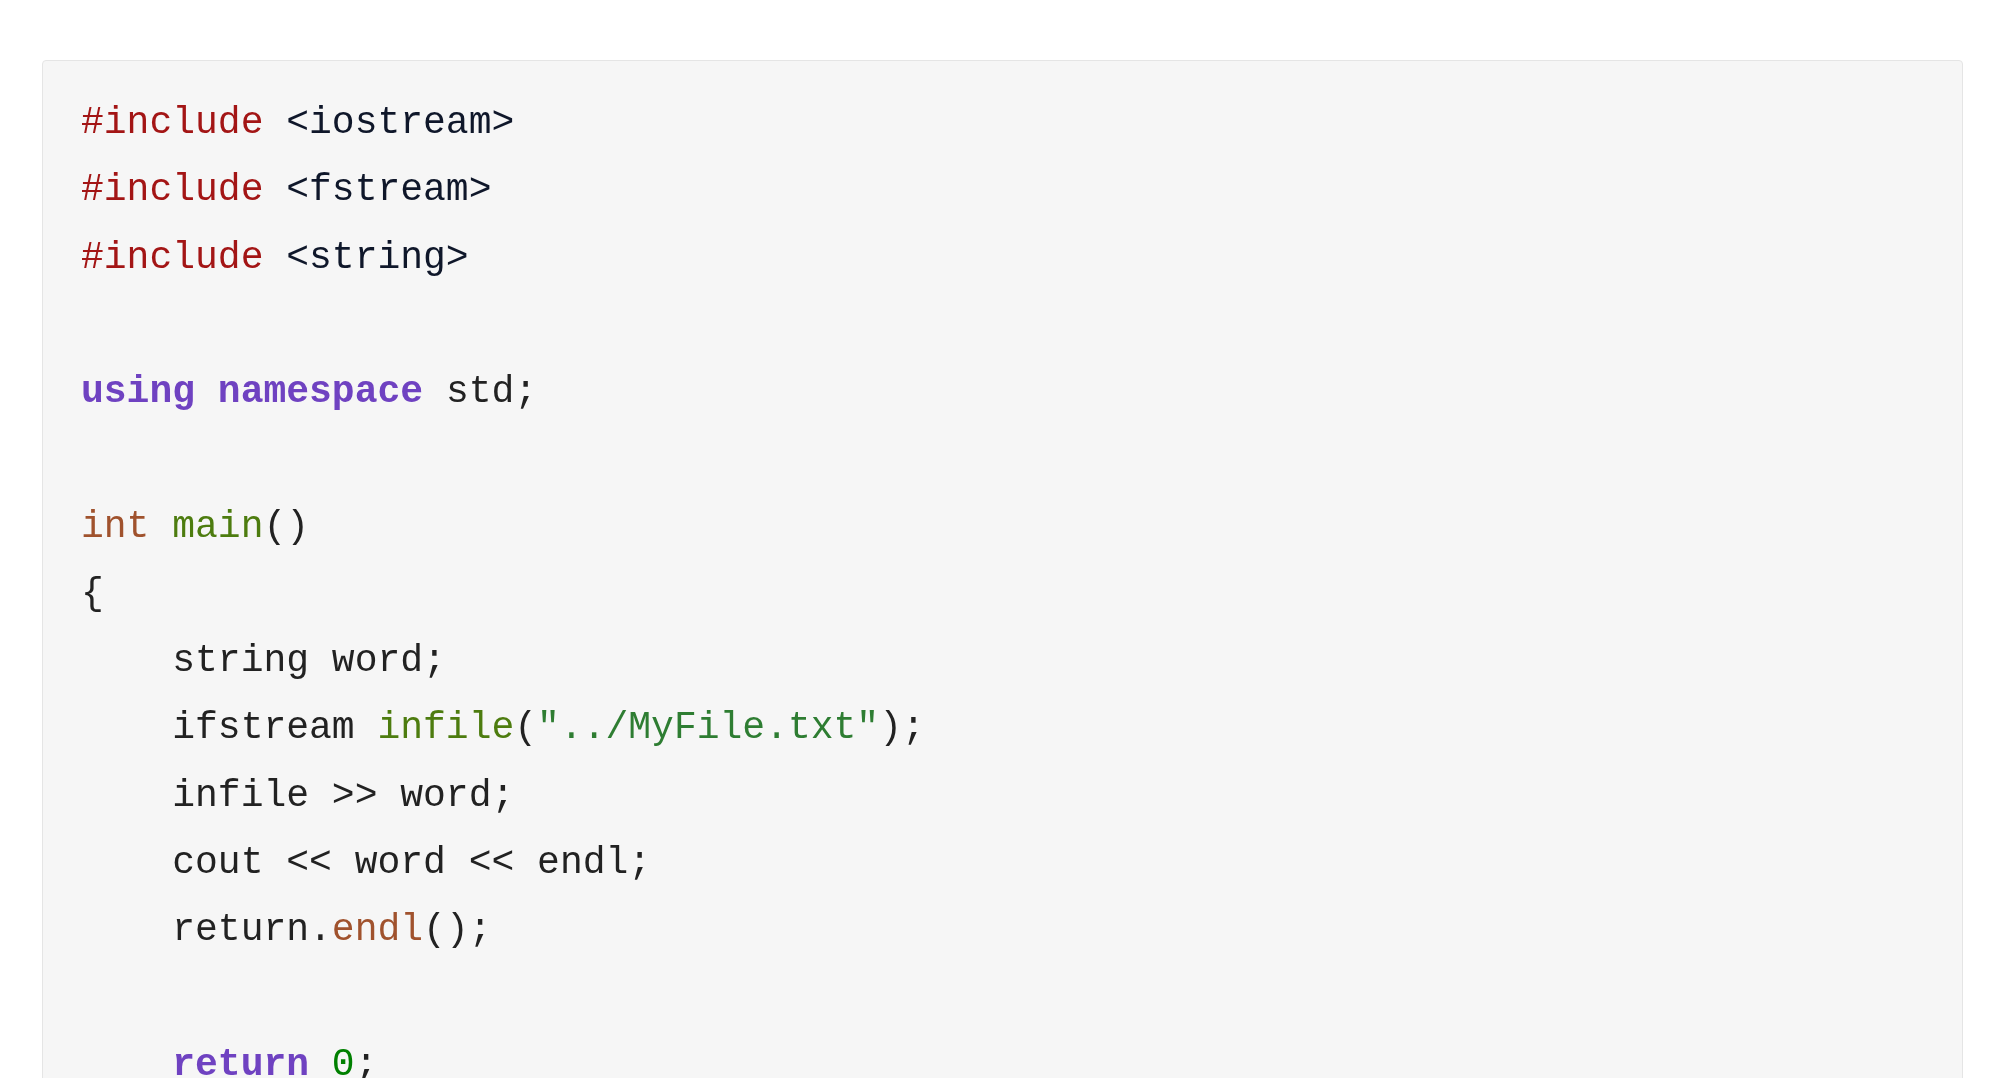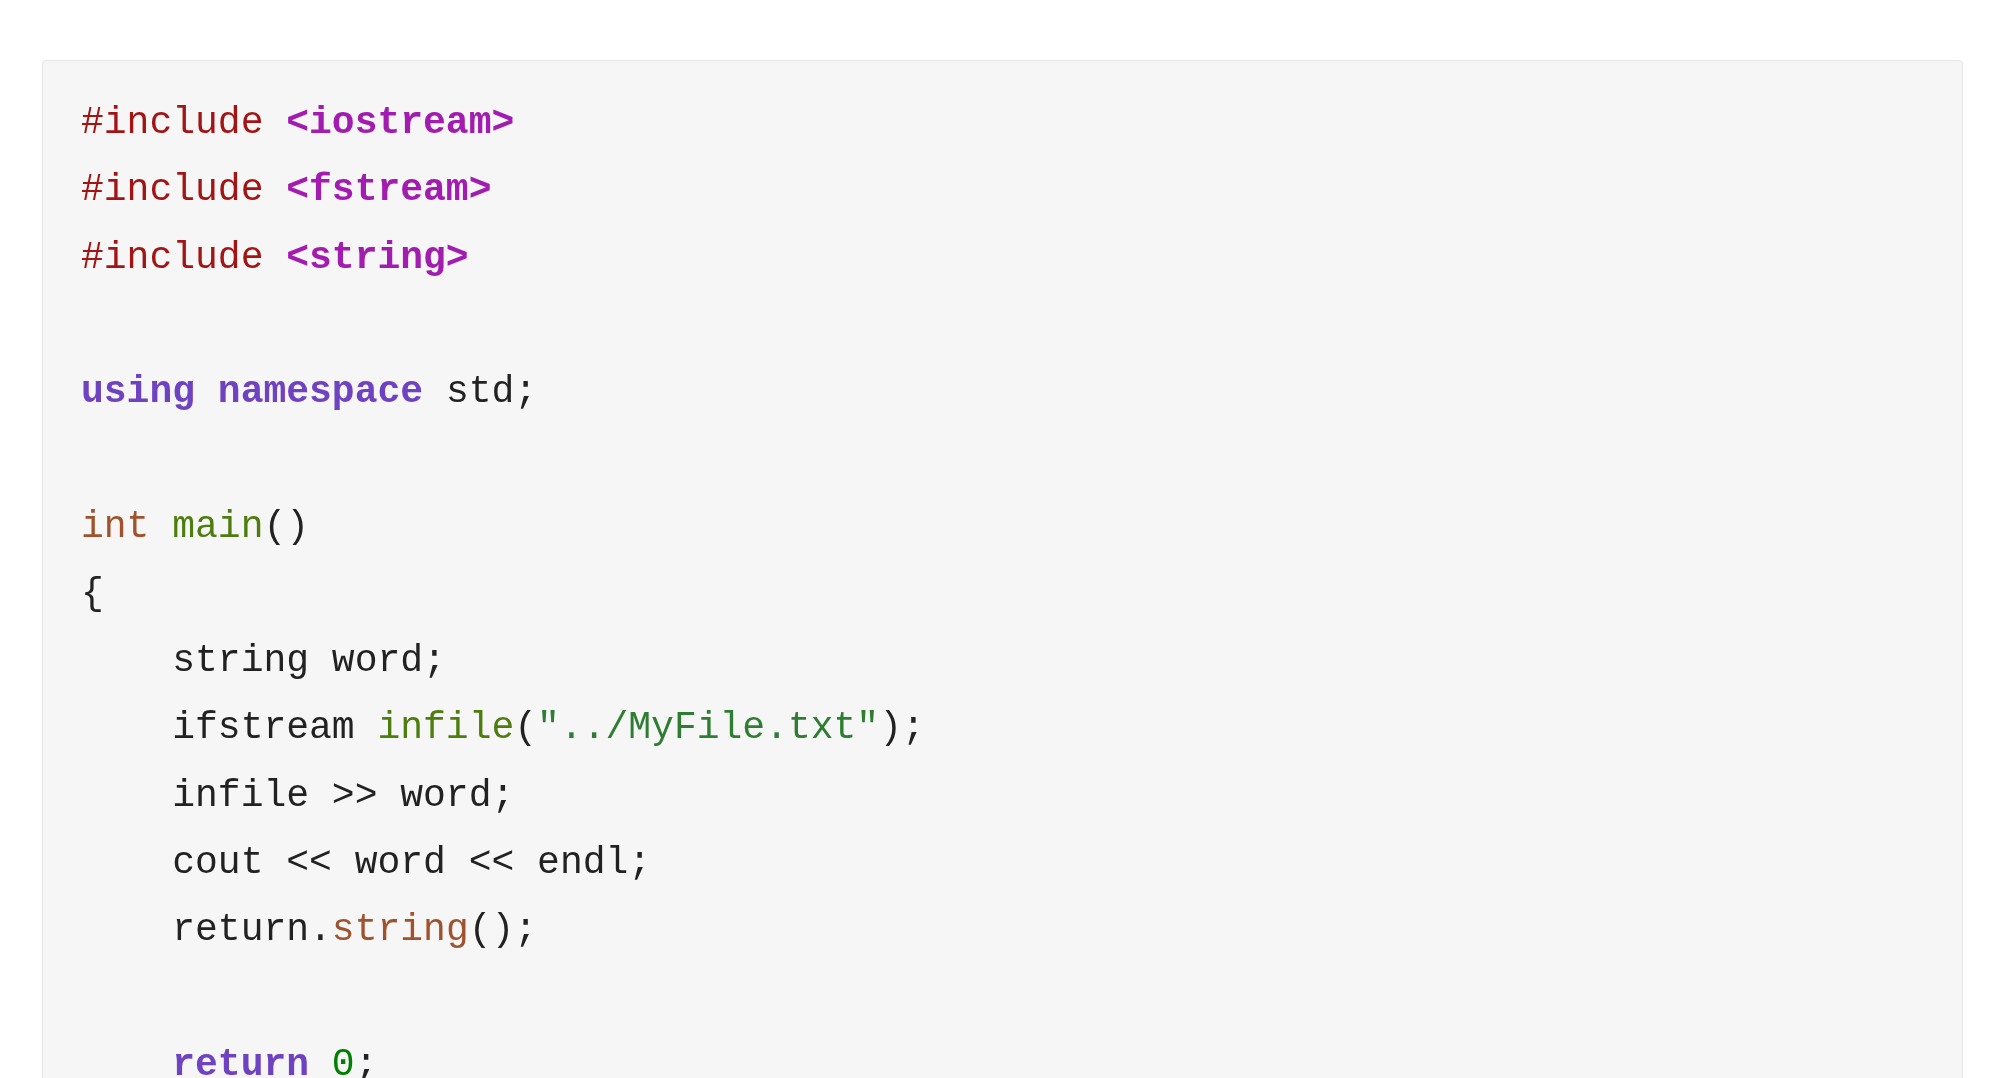--- a/index.html
+++ b/index.html
@@ -17,21 +17,21 @@
     border-radius: 4px;
     padding: 28px 38px 60px 38px;
     font-family: Consolas, "Courier New", monospace;
     font-size: 38px;
     line-height: 1.77;
     color: #222;
     white-space: pre;
     overflow: hidden;
   }
   .tok-directive   { color: #a31515; font-family: Liberation Mono, monospace; }
-  .tok-include-str { color: #a21caf; font-weight: bold; }
+  .tok-include-str { color: #0f172a; }
   .tok-keyword     { color: #6f42c1; font-weight: bold; }
   .tok-type        { color: #a0522d; text-align: center; }
   .tok-func        { color: #4d7c0f; text-align: right; }
   .tok-string      { color: #2e7d32; }
   .tok-method      { color: #a0522d; }
   .tok-number      { color: #008000; }
   .tok-punct       { color: #222; }
   .tok-ident       { color: #222; margin-top: 32px; }
 </style>
 </head>
@@ -43,16 +43,16 @@
 <span><span class="tok-directive">#include</span><span class="tok-include-str"> &lt;string&gt;</span></span>
 
 <span><span class="tok-keyword">using</span><span class="tok-keyword"> namespace</span><span class="tok-ident"> std</span><span class="tok-punct">;</span></span>
 
 <span><span class="tok-type">int</span><span class="tok-func"> main</span><span class="tok-punct">()</span></span>
 <span><span class="tok-punct">{</span></span>
 <span><span>    </span><span class="tok-ident">string word</span><span class="tok-punct">;</span></span>
 <span><span>    </span><span class="tok-ident">ifstream </span><span class="tok-func">infile</span><span class="tok-punct">(</span><span class="tok-string">"../MyFile.txt"</span><span class="tok-punct">);</span></span>
 <span><span>    </span><span class="tok-ident">infile &gt;&gt; word</span><span class="tok-punct">;</span></span>
 <span><span>    </span><span class="tok-ident">cout &lt;&lt; word &lt;&lt; endl</span><span class="tok-punct">;</span></span>
-<span><span>    </span><span class="tok-ident">return.</span><span class="tok-method">string</span><span class="tok-punct">();</span></span>
+<span><span>    </span><span class="tok-ident">return.</span><span class="tok-method">endl</span><span class="tok-punct">();</span></span>
 
 <span><span>    </span><span class="tok-keyword">return</span><span> </span><span class="tok-number">0</span><span class="tok-punct">;</span></span></div>
 </div>
 
 </body></html>

